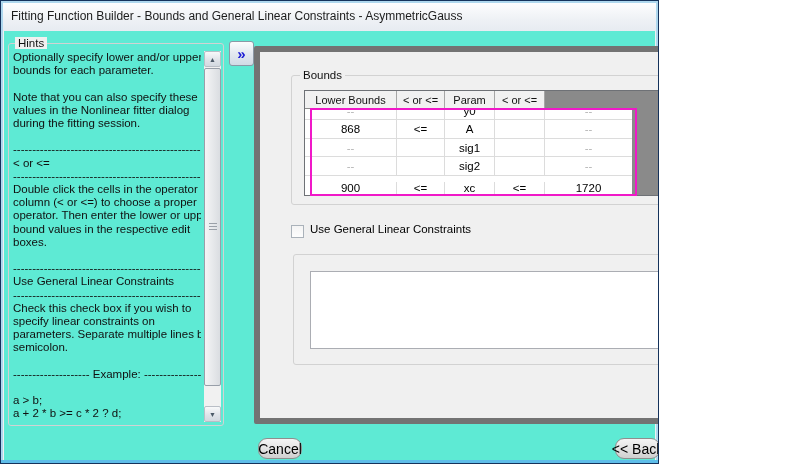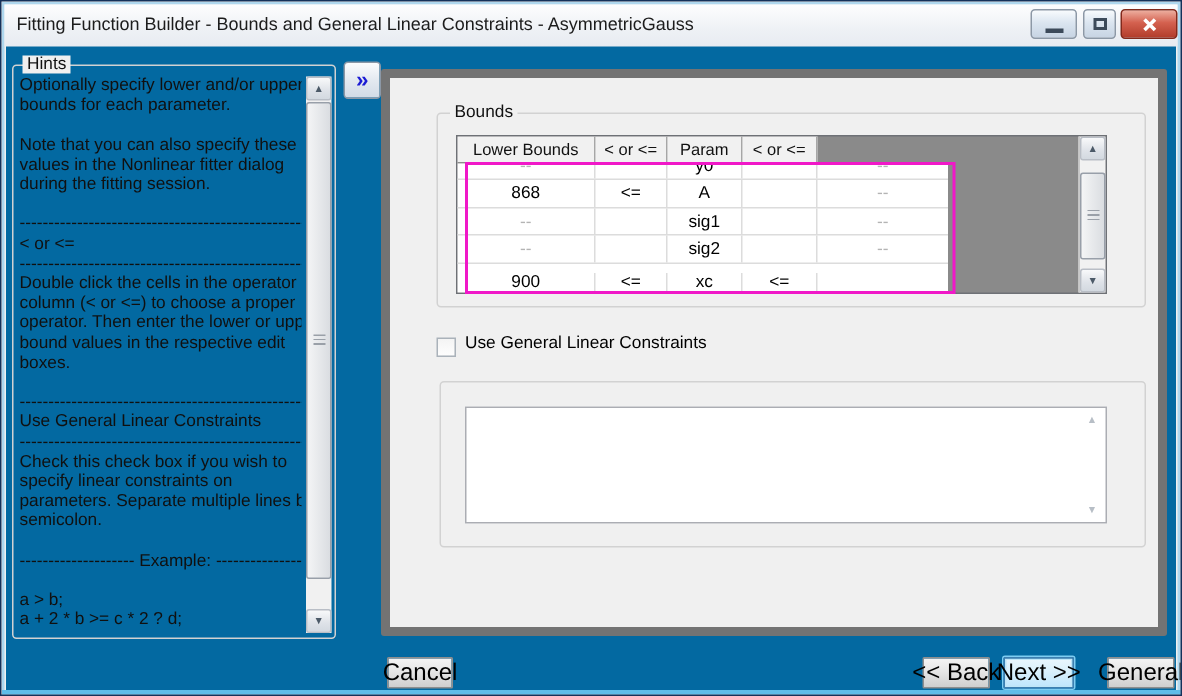--- a/index.html
+++ b/index.html
@@ -1,29 +1,29 @@
 <!DOCTYPE html>
 <html><head>
 <meta charset="utf-8">
 <style>
   html,body{margin:0;padding:0;background:#ffffff;font-family:"Liberation Sans",sans-serif;}
   *{box-sizing:border-box;}
-  .win{position:relative;width:788px;height:464px;background:#f0f0f0;border:1px solid #15325b;
+  .win{position:relative;width:659px;height:464px;background:#f0f0f0;border:1px solid #15325b;
        box-shadow: inset 0 -3px 0 #5ebde9, inset 0 0 0 2px #aed7ee; overflow:hidden;}
   .titlebar{position:absolute;left:2px;top:2px;right:2px;height:28px;
        background:linear-gradient(#fdfdfe,#eef1f5 60%,#e7ebf1);}
   .title{position:absolute;left:8px;top:6px;font-size:12px;color:#1c1c1c;white-space:nowrap;}
   .cap-btn{position:absolute;top:3px;height:20px;border-radius:3px;border:1px solid #8c98a6;
        display:flex;align-items:center;justify-content:center;}
   .cap-min{left:684px;width:31px;background:linear-gradient(#f8fbfd,#dbe5f0 45%,#c7d4e3);}
   .cap-max{left:719px;width:22px;background:linear-gradient(#f8fbfd,#dbe5f0 45%,#c7d4e3);}
   .cap-close{left:744px;width:38px;background:linear-gradient(#edae9f,#d4614f 45%,#b23d2b);border-color:#82291b;}
   .glyph-min{display:block;width:12px;height:3px;background:#3c4a5a;margin-top:8px;}
   .glyph-max{display:block;width:9px;height:8px;border:2px solid #3c4a5a;}
-  .client{position:absolute;left:3px;top:30px;right:3px;bottom:3px;background:#0369a1;}
+  .client{position:absolute;left:3px;top:30px;right:3px;bottom:3px;background:#5eead4;}
 
   .grp{position:absolute;border:1px solid #d2d2d2;border-radius:3px;}
   .grp-label{position:absolute;background:#f0f0f0;padding:0 3px;font-size:11.5px;color:#111;white-space:nowrap;z-index:2;}
 
   
   .hints-box{left:4px;top:12px;width:216px;height:383px;}
   .hints-label{left:11px;top:6px;}
   .hints-text{position:absolute;left:9px;top:20px;width:188px;height:368px;overflow:hidden;
        font-size:11.5px;line-height:13.2px;color:#101010;white-space:pre;}
   .sb{position:absolute;background:#f1f1f1;}
@@ -72,22 +72,22 @@
   .chk-label{position:absolute;left:50px;top:171px;font-size:11.5px;color:#000;white-space:nowrap;}
   .glc-grp{left:33px;top:202px;width:471px;height:111px;}
   .glc-label{left:40px;top:196px;}
   .glc-textarea{position:absolute;left:50px;top:219px;width:428px;height:78px;background:#ffffff;
        border:1px solid #abadb3;}
   .ta-arr{position:absolute;right:2px;width:14px;height:12px;font-size:7px;color:#b7bec6;
        display:flex;align-items:center;justify-content:center;}
   .ta-up{top:2px;} .ta-down{bottom:2px;}
 
   
-  .btn{position:absolute;top:407px;height:21px;border:1px solid #8e8e8e;border-radius:1px;
-       background:linear-gradient(#f4f4f4,#e6e6e6 45%,#cfcfcf);font-size:16px;color:#000;
+  .btn{position:absolute;top:407px;height:21px;border:1px solid #8e8e8e;border-radius:9px;
+       background:linear-gradient(#f4f4f4,#e6e6e6 45%,#cfcfcf);font-size:14px;color:#000;
        display:flex;align-items:center;justify-content:center;white-space:nowrap;font-family:"Liberation Sans",sans-serif;}
   .btn-cancel{left:254px;width:44px;}
   .btn-back{left:611px;width:45px;}
   .btn-next{left:665px;width:47px;border:1px solid #3c7fb1;
        box-shadow:0 0 0 1px #7ecdf2, inset 0 0 0 1px #bfe6f8;
        background:linear-gradient(#eaf6fd,#d9f0fc 45%,#bee6fd);}
   .btn-finish{left:734px;width:45px;}
 </style>
 </head>
 <body>
@@ -191,20 +191,21 @@
             <div class="td c1"></div>
             <div class="td c2">sig2</div>
             <div class="td c3"></div>
             <div class="td c4 muted">--</div>
           </div>
           <div class="tr r4">
             <div class="td c0">900</div>
             <div class="td c1">&lt;=</div>
             <div class="td c2">xc</div>
             <div class="td c3">&lt;=</div>
+            <div class="td c4">1720</div>
           </div>
         </div>
         <div class="sb tbl-sb">
           <div class="sb-arr up">▲</div>
           <div class="sb-thumb">
               <span class="sb-grip"></span>
             </div>
           <div class="sb-arr down">▼</div>
         </div>
         <div class="highlight"></div>

